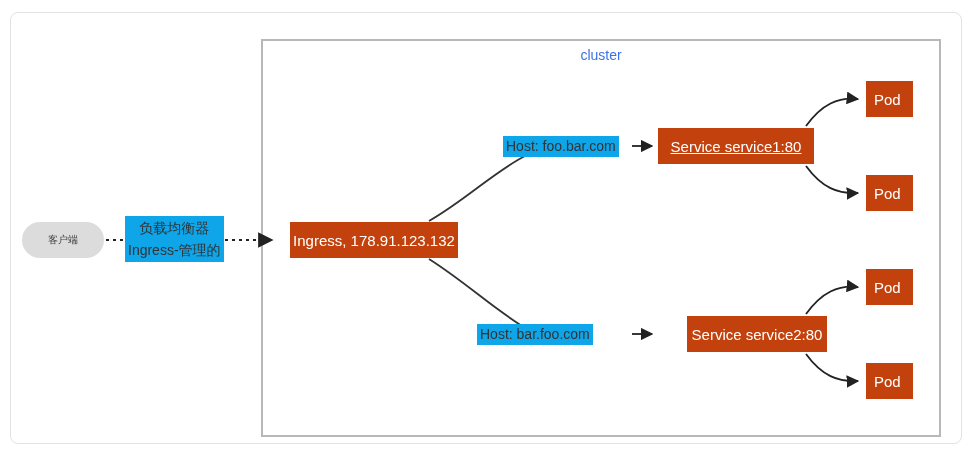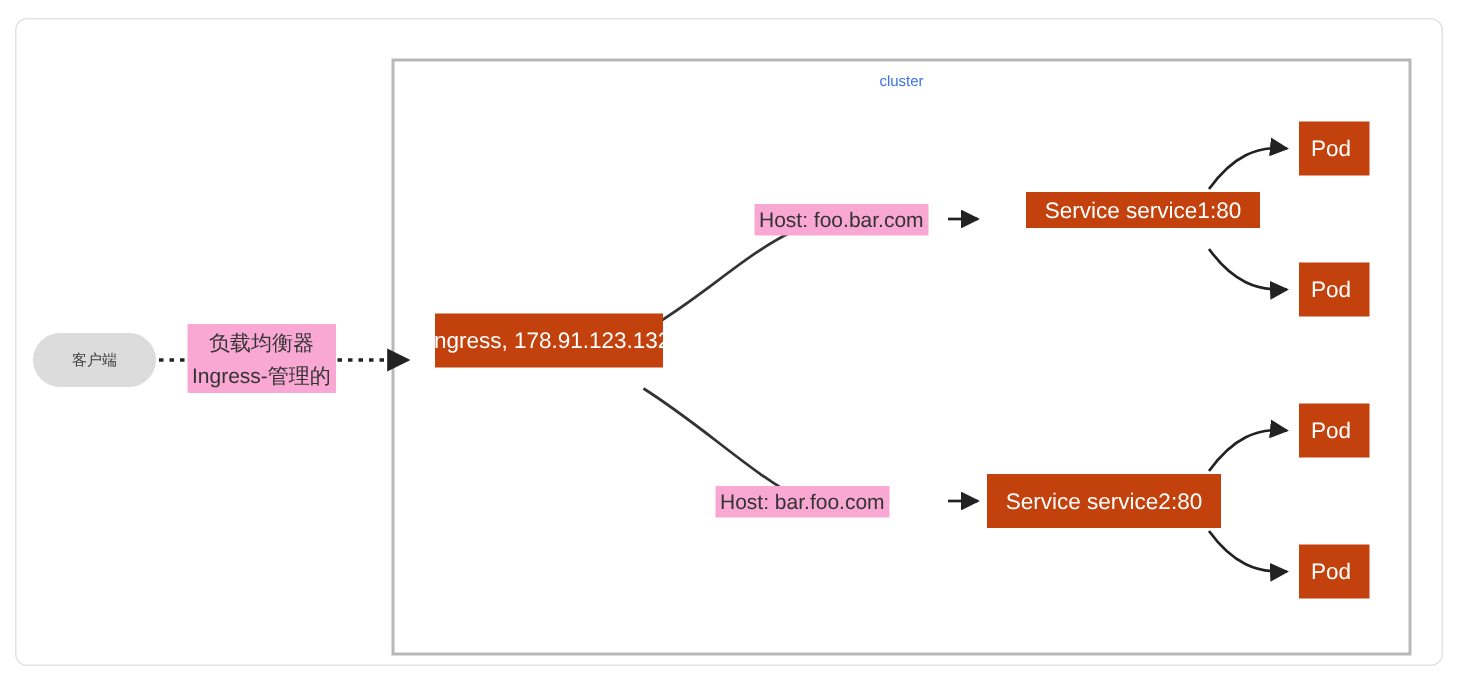--- a/index.html
+++ b/index.html
@@ -39,21 +39,21 @@
     border: 2px solid #b8b8b8;
     box-sizing: border-box;
     background: transparent;
   }
   #cluster-label {
     position: absolute;
     left: 261px;
     top: 46px;
     width: 680px;
     text-align: center;
-    font-size: 10px;
+    font-size: 14px;
     color: #3b72e8;
     line-height: 18px;
   }
   
   #edges {
     position: absolute;
     left: 0;
     top: 0;
     width: 974px;
     height: 456px;
@@ -83,21 +83,21 @@
     border-radius: 18px;
     display: flex;
     align-items: center;
     justify-content: center;
     font-size: 10px;
     box-sizing: border-box;
   }
   
   .edge-label {
     position: absolute;
-    background: #f9a8d4;
+    background: #0ea5e9;
     color: #333333;
     font-size: 14px;
     line-height: 19px;
     white-space: nowrap;
     padding: 1px 3px;
     box-sizing: border-box;
   }
   #ingress-lb-label {
     left: 125px;
     top: 216px;
@@ -107,34 +107,35 @@
   #host-1-label {
     left: 503px;
     top: 136px;
   }
   #host-2-label {
     left: 477px;
     top: 324px;
   }
   #ingress-node {
     left: 290px;
-    top: 209px;
-    width: 152px;
+    top: 222px;
+    width: 168px;
     height: 36px;
   }
   #service-1-node {
-    left: 684px;
+    left: 658px;
     top: 128px;
     width: 156px;
-    height: 24px;
+    height: 36px;
+    text-decoration: underline;
   }
   #service-2-node {
-    left: 658px;
+    left: 687px;
     top: 316px;
-    width: 156px;
+    width: 140px;
     height: 36px;
   }
   .pod-node {
     left: 866px;
     width: 47px;
     height: 36px;
     justify-content: flex-start;
     padding-left: 8px;
   }
   #pod-1-node { top: 81px; }

